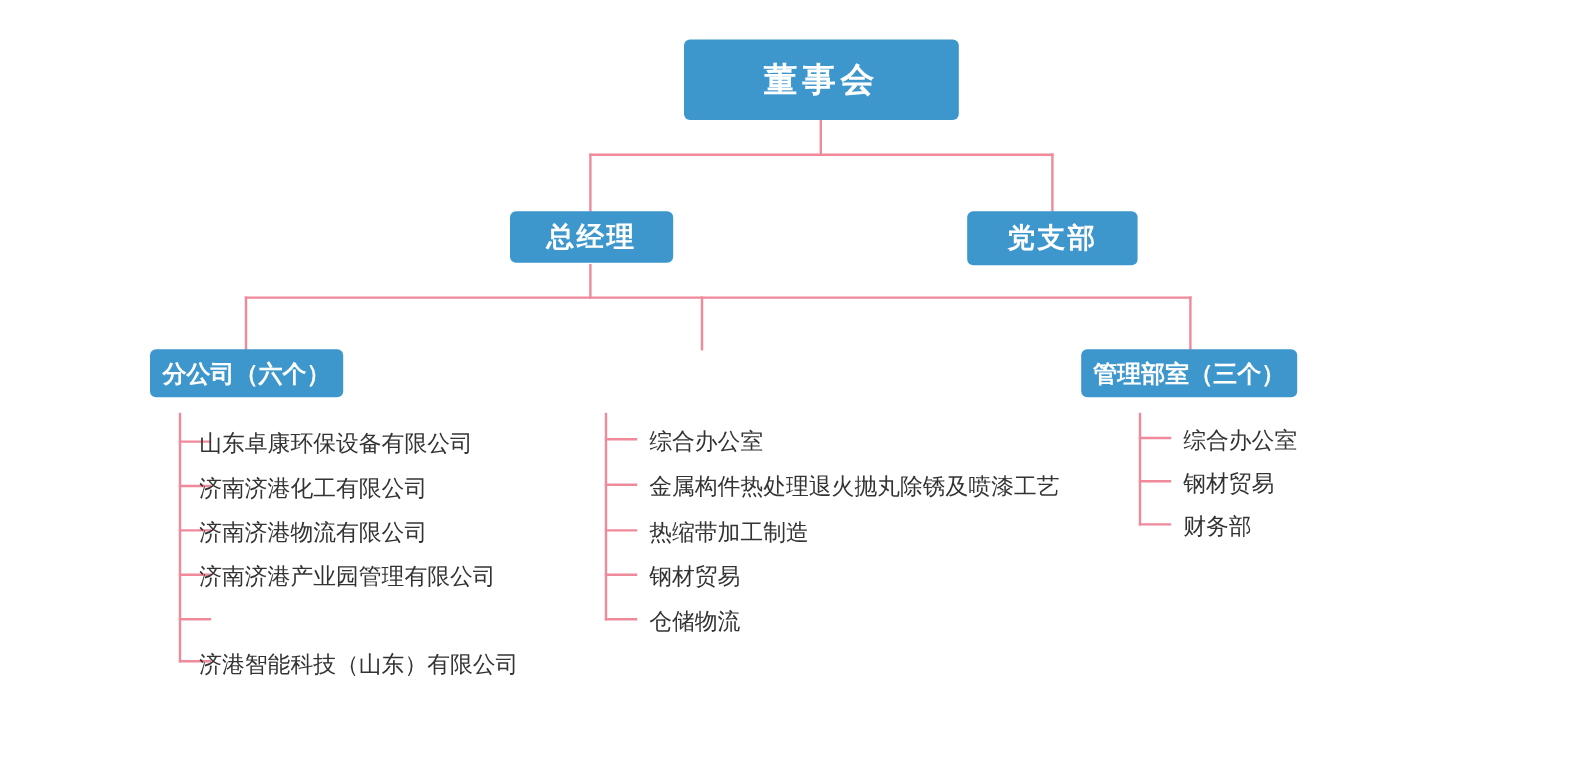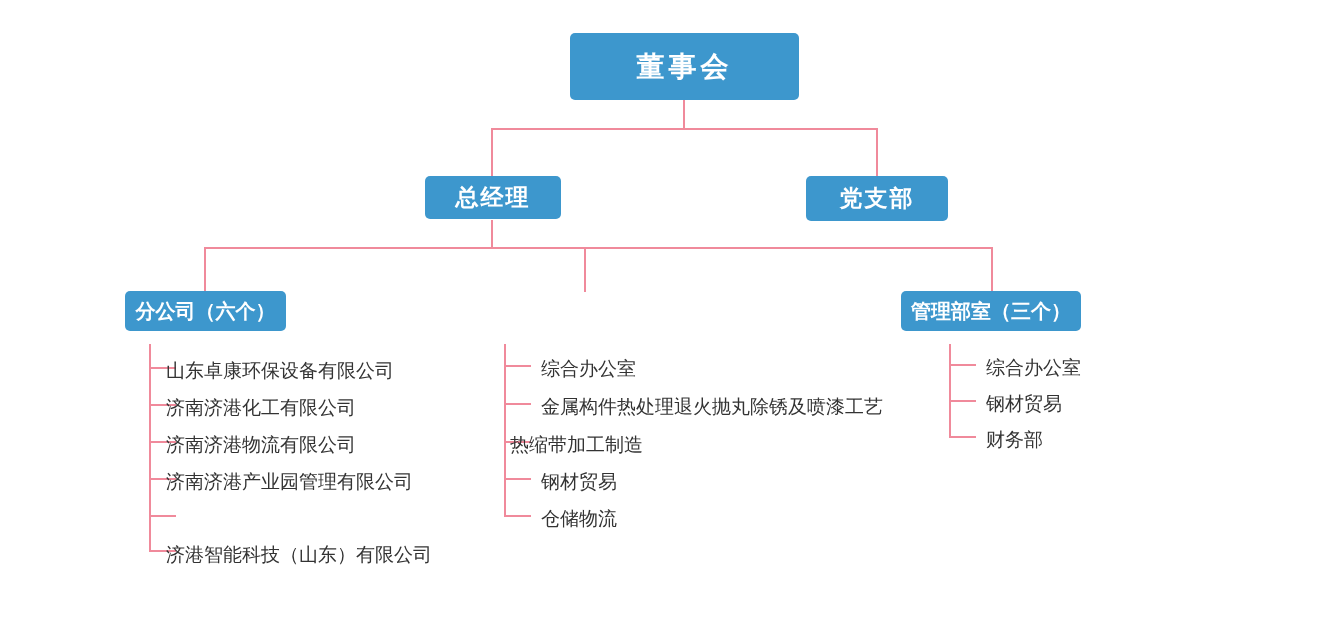--- a/index.html
+++ b/index.html
@@ -125,21 +125,21 @@
   </div>
 
   <div class="leaf" style="left:166px; top:361px;">山东卓康环保设备有限公司</div>
   <div class="leaf" style="left:166px; top:398px;">济南济港化工有限公司</div>
   <div class="leaf" style="left:166px; top:435px;">济南济港物流有限公司</div>
   <div class="leaf" style="left:166px; top:472px;">济南济港产业园管理有限公司</div>
   <div class="leaf" style="left:166px; top:545px;">济港智能科技（山东）有限公司</div>
 
   <div class="leaf" style="left:541px; top:359px;">综合办公室</div>
   <div class="leaf" style="left:541px; top:397px;">金属构件热处理退火抛丸除锈及喷漆工艺</div>
-  <div class="leaf" style="left:510px; top:435px;">热缩带加工制造</div>
+  <div class="leaf" style="left:541px; top:435px;">热缩带加工制造</div>
   <div class="leaf" style="left:541px; top:472px;">钢材贸易</div>
   <div class="leaf" style="left:541px; top:509px;">仓储物流</div>
 
   <div class="leaf" style="left:986px; top:358px;">综合办公室</div>
   <div class="leaf" style="left:986px; top:394px;">钢材贸易</div>
   <div class="leaf" style="left:986px; top:430px;">财务部</div>
 
 </div>
 
 </body></html>

